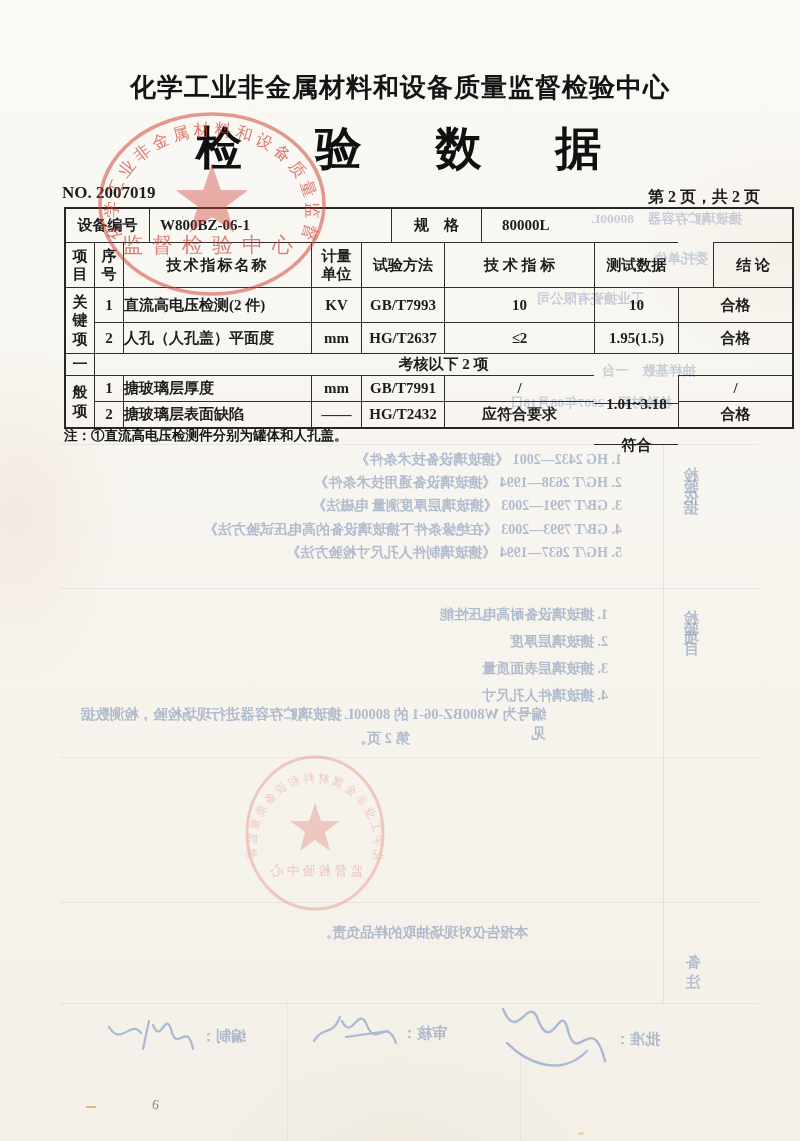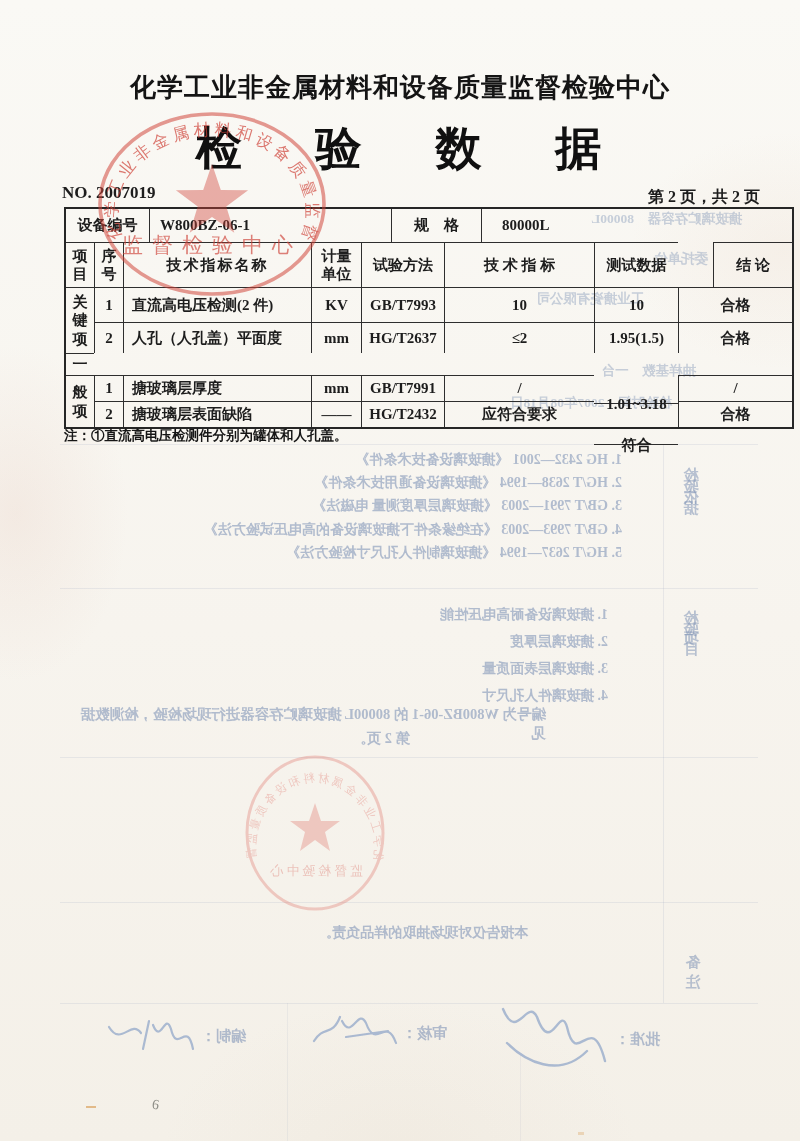--- a/index.html
+++ b/index.html
@@ -28,21 +28,21 @@
   .irow .c{box-sizing:border-box;display:flex;align-items:center;justify-content:center;
     border-left:1px solid #2e2e2e;font-size:15px;font-weight:600;white-space:pre-wrap;}
   .irow .c.first{border-left:none;}
   .irow .c.val{justify-content:flex-start;padding-left:10px;font-weight:600;}
   .g{display:grid;grid-template-columns:28px 29px 188px 50px 83px 150px 84px 1fr;
     grid-template-rows:45px 35px 31px 22px 26px 26px;}
   .g .c{box-sizing:border-box;display:flex;align-items:center;justify-content:center;
     border-left:1px solid #2e2e2e;border-top:1px solid #2e2e2e;font-size:15px;
     font-weight:600;text-align:center;white-space:pre-wrap;line-height:1.22;}
   .g .c.c0{border-left:none;}
-  .g .c.name{justify-content:flex-start;padding-left:8px;text-align:left;}
+  .g .c.name{justify-content:flex-start;text-align:left;}
   .note-line{position:absolute;left:64px;top:427px;font-size:13.5px;font-weight:700;color:#161616;}
 
   
   .bt{position:absolute;color:rgba(118,140,178,.55);transform:scaleX(-1);
     font-weight:600;}
   .bt.lite{color:rgba(122,144,180,.40);}
   .vlabel{position:absolute;writing-mode:vertical-rl;text-orientation:upright;
     transform:scaleX(-1);color:rgba(118,140,178,.50);font-size:15px;
     letter-spacing:11px;font-weight:600;}
   .gl{position:absolute;background:rgba(140,156,188,.16);}
@@ -176,20 +176,21 @@
       <div class="c" style="grid-row:2;grid-column:8;">合格</div>
       <div class="c" style="grid-row:3;grid-column:2;">2</div>
       <div class="c name" style="grid-row:3;grid-column:3;">人孔（人孔盖）平面度</div>
       <div class="c" style="grid-row:3;grid-column:4;">mm</div>
       <div class="c" style="grid-row:3;grid-column:5;">HG/T2637</div>
       <div class="c" style="grid-row:3;grid-column:6;">≤2</div>
       <div class="c" style="grid-row:3;grid-column:7;">1.95(1.5)</div>
       <div class="c" style="grid-row:3;grid-column:8;">合格</div>
 
       <div class="c c0" style="grid-row:4;grid-column:1;">一</div>
+      <div class="c" style="grid-row:4;grid-column:2/9;">考核以下 2 项</div>
 
       <div class="c c0" style="grid-row:5/7;grid-column:1;">般
 项</div>
       <div class="c" style="grid-row:5;grid-column:2;">1</div>
       <div class="c name" style="grid-row:5;grid-column:3;">搪玻璃层厚度</div>
       <div class="c" style="grid-row:5;grid-column:4;">mm</div>
       <div class="c" style="grid-row:5;grid-column:5;">GB/T7991</div>
       <div class="c" style="grid-row:5;grid-column:6;">/</div>
       <div class="c" style="grid-row:5;grid-column:7;margin-top:28px;">1.01~3.18</div>
       <div class="c" style="grid-row:5;grid-column:8;">/</div>

